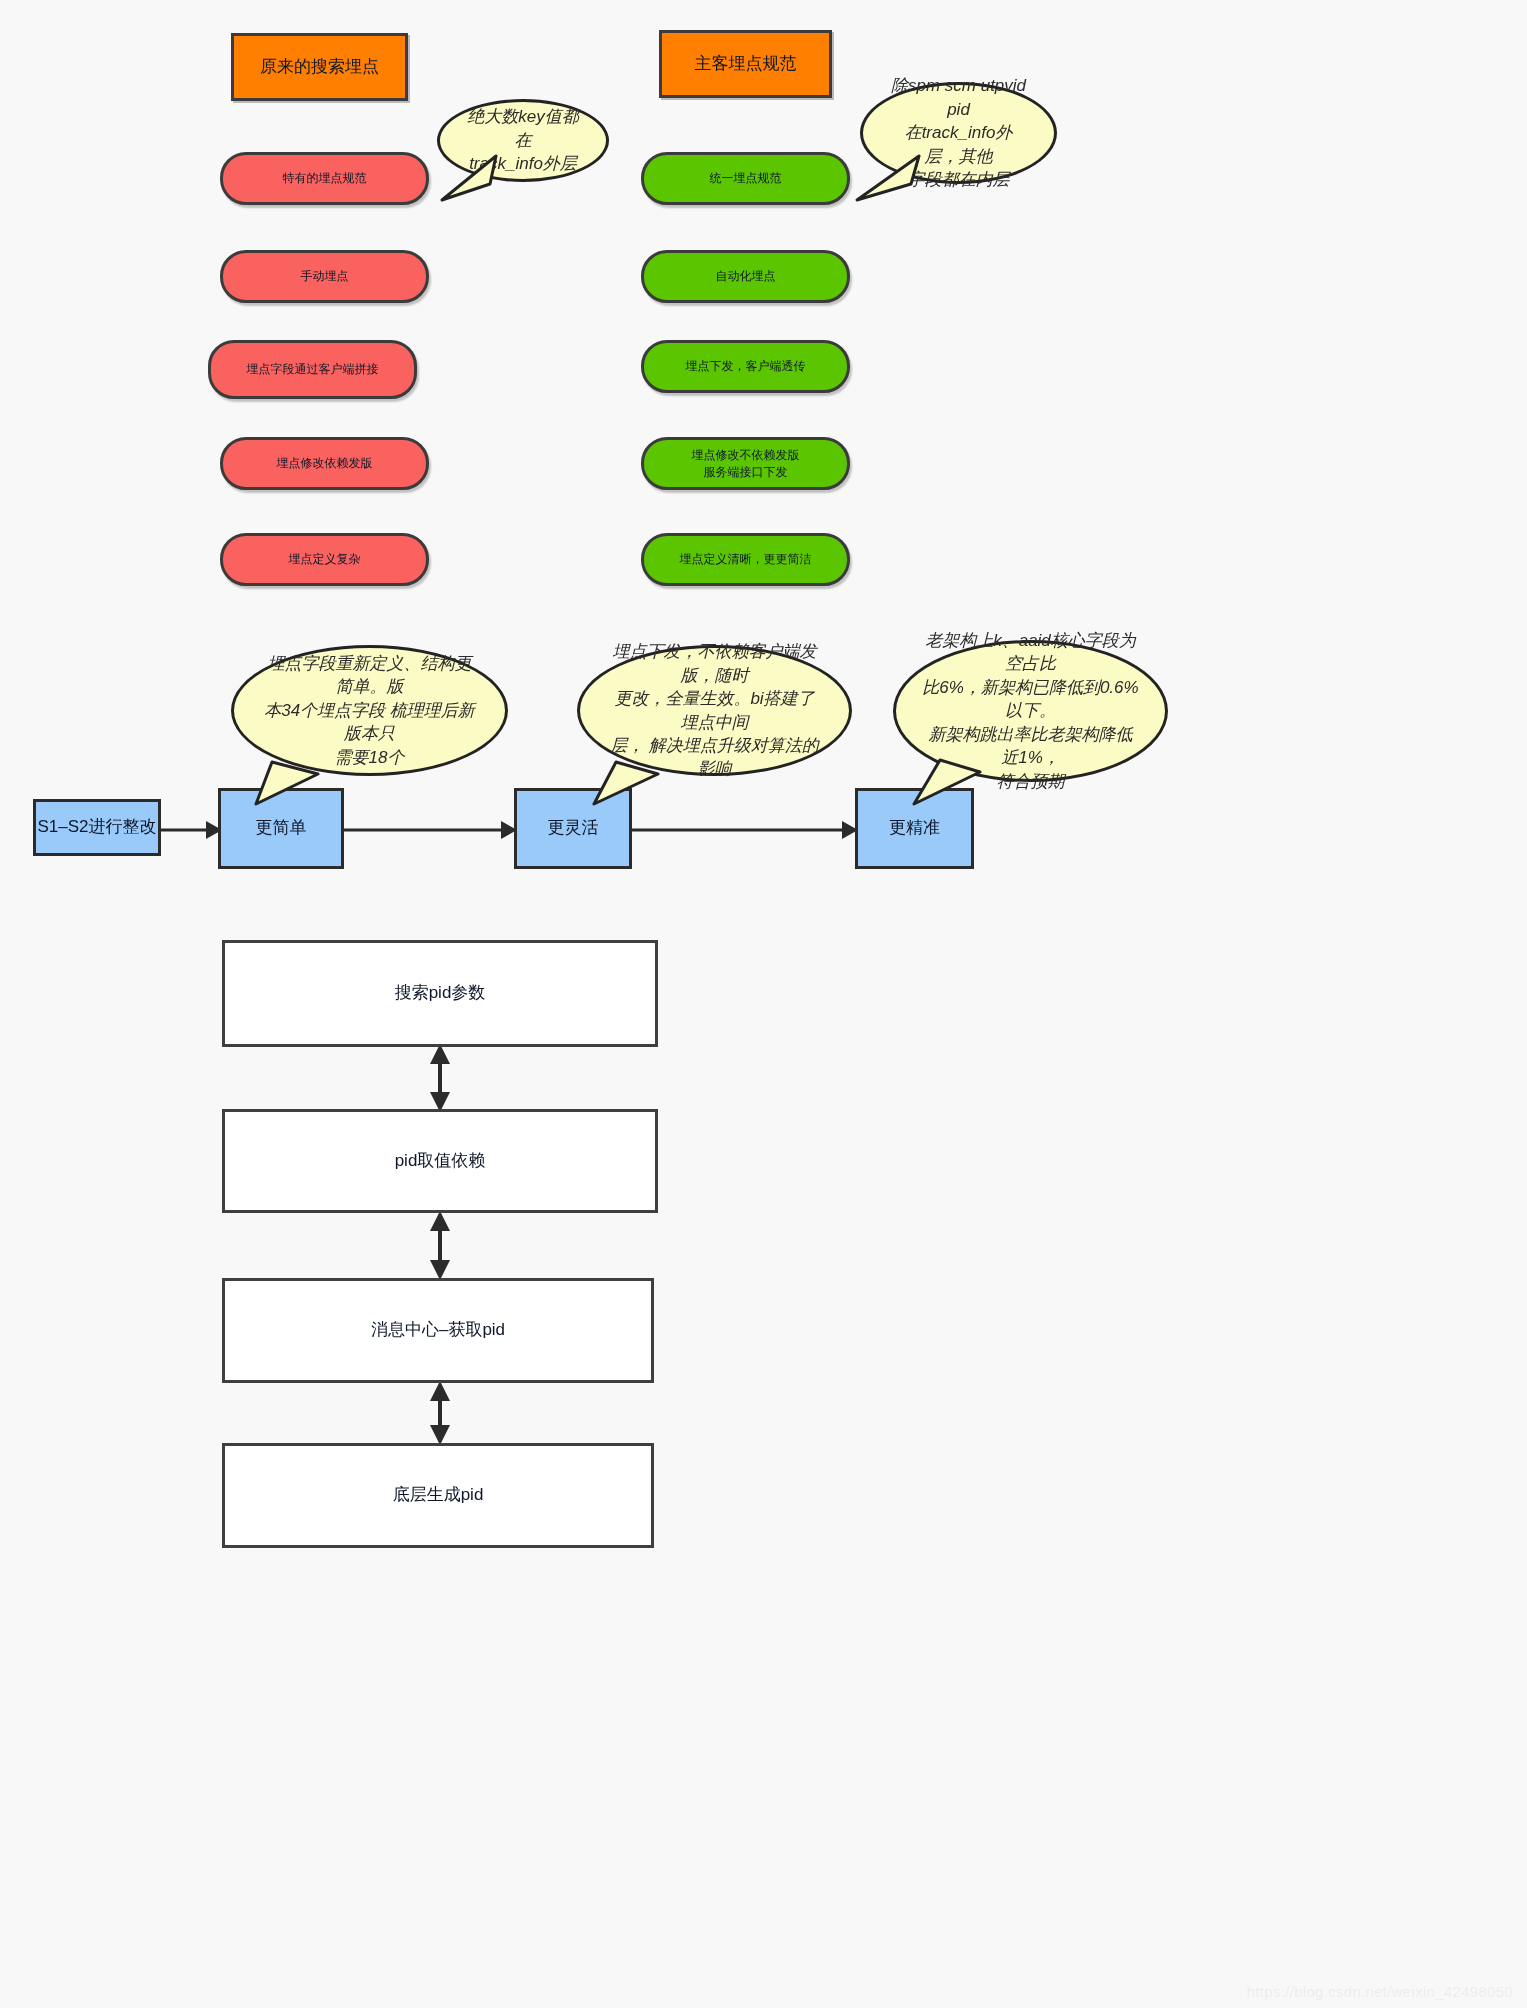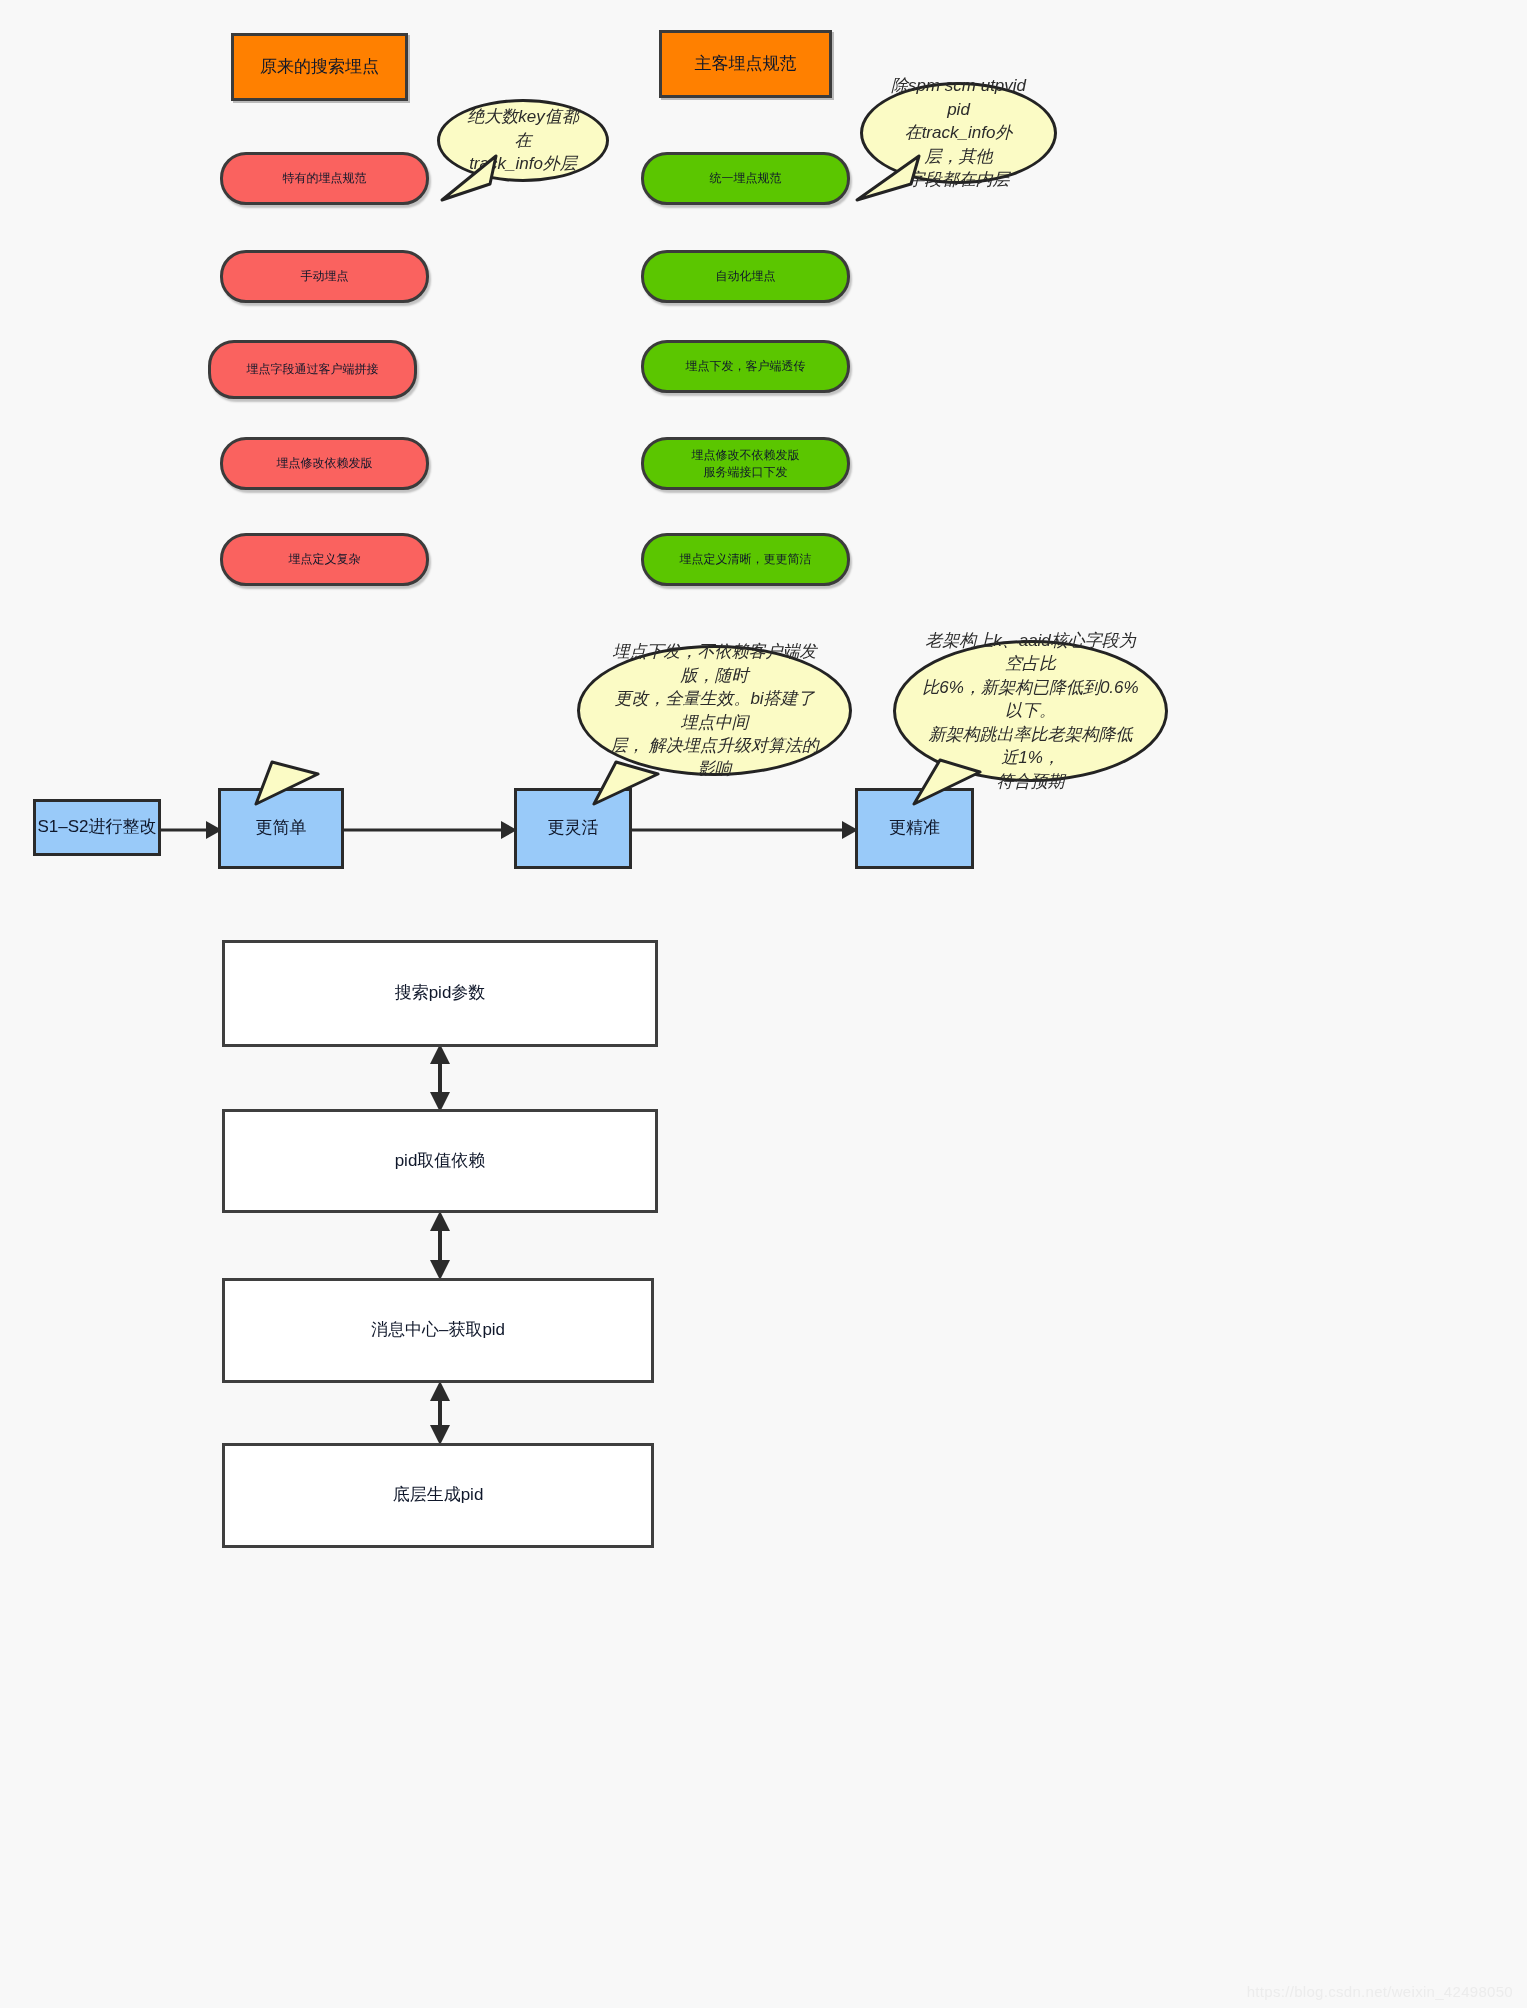--- a/index.html
+++ b/index.html
@@ -117,20 +117,23 @@
   <svg class="tail" style="left:835px;top:152px;width:95px;height:60px;" viewBox="0 0 95 60">
     <polygon points="84,4 22,48 76,32" fill="#fbfbc5" stroke="#232323" stroke-width="3" stroke-linejoin="round"></polygon>
   </svg>
   <div class="callout" style="left:860px;top:82px;width:197px;height:102px;">除spm scm utpvid pid
 在track_info外层，其他
 字段都在内层</div>
 
   <svg class="tail" style="left:244px;top:758px;width:90px;height:52px;" viewBox="0 0 90 52">
     <polygon points="28,4 12,46 74,16" fill="#fbfbc5" stroke="#232323" stroke-width="3" stroke-linejoin="round"></polygon>
   </svg>
+  <div class="callout" style="left:231px;top:645px;width:277px;height:131px;">埋点字段重新定义、结构更简单。版
+本34个埋点字段 梳理理后新版本只
+需要18个</div>
 
   <svg class="tail" style="left:580px;top:758px;width:90px;height:52px;" viewBox="0 0 90 52">
     <polygon points="36,4 14,46 78,16" fill="#fbfbc5" stroke="#232323" stroke-width="3" stroke-linejoin="round"></polygon>
   </svg>
   <div class="callout" style="left:577px;top:645px;width:275px;height:131px;">埋点下发，不依赖客户端发版，随时
 更改，全量生效。bi搭建了埋点中间
 层， 解决埋点升级对算法的影响</div>
 
   <svg class="tail" style="left:900px;top:758px;width:90px;height:52px;" viewBox="0 0 90 52">
     <polygon points="40,2 14,46 80,14" fill="#fbfbc5" stroke="#232323" stroke-width="3" stroke-linejoin="round"></polygon>

